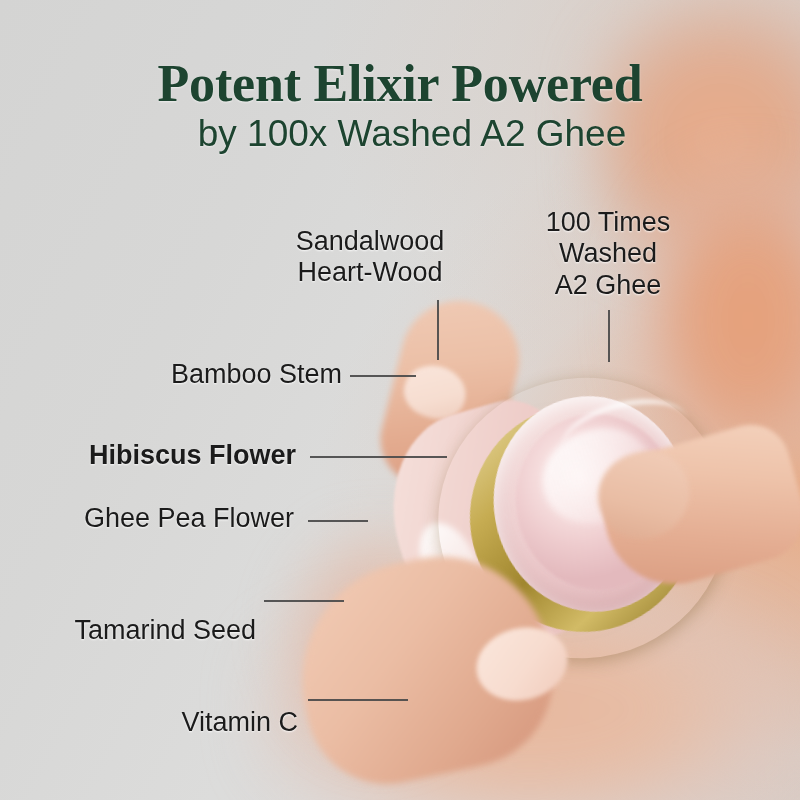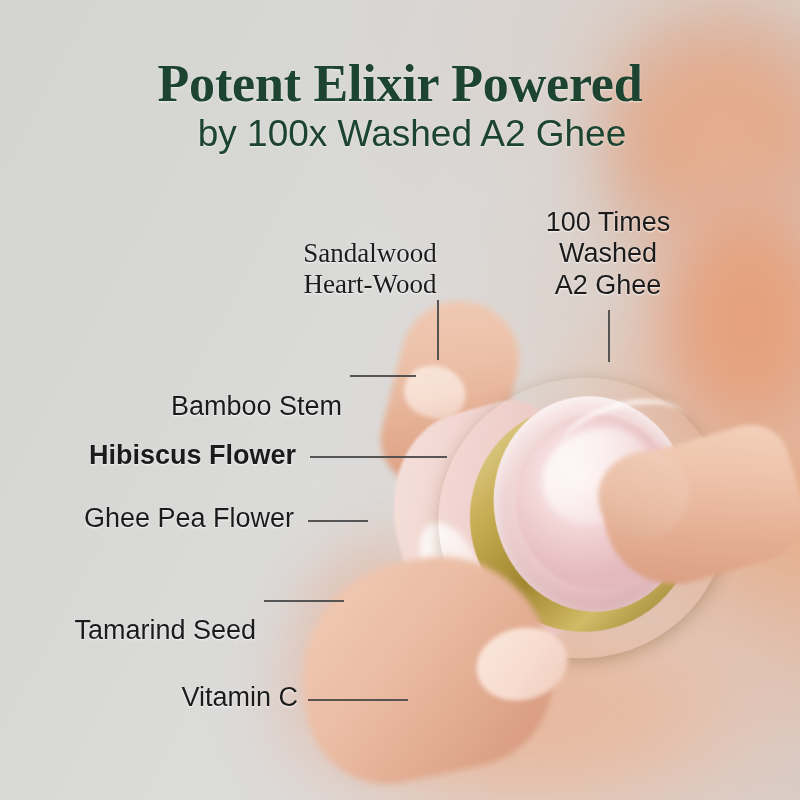--- a/index.html
+++ b/index.html
@@ -222,37 +222,37 @@
     <div class="finger-dip"></div>
     <div class="finger-dip-tip"></div>
 
     <div class="thumb"></div>
     <div class="thumb-nail"></div>
   </div>
 
   <div class="headline">Potent Elixir Powered</div>
   <div class="subhead">by 100x Washed A2 Ghee</div>
 
-  <div class="label center-al" style="left:256px;top:238px;width:228px;font-family:Liberation Serif, serif;">Sandalwood
+  <div class="label center-al" style="left:256px;top:226px;width:228px;">Sandalwood
 Heart-Wood</div>
   <div class="leader-v" style="left:437px;top:300px;height:60px;"></div>
 
   <div class="label center-al" style="left:512px;top:207px;width:192px;">100 Times
 Washed
 A2 Ghee</div>
   <div class="leader-v" style="left:608px;top:310px;height:52px;"></div>
 
-  <div class="label right-al" style="left:100px;top:359px;width:242px;margin-top:32px;">Bamboo Stem</div>
+  <div class="label right-al" style="left:100px;top:359px;width:242px;">Bamboo Stem</div>
   <div class="leader-h" style="left:350px;top:375px;width:66px;"></div>
 
   <div class="label right-al" style="left:46px;top:440px;width:250px;font-weight:bold;">Hibiscus Flower</div>
   <div class="leader-h" style="left:310px;top:456px;width:137px;"></div>
 
   <div class="label right-al" style="left:40px;top:503px;width:254px;">Ghee Pea Flower</div>
   <div class="leader-h" style="left:308px;top:520px;width:60px;"></div>
 
   <div class="label right-al" style="left:16px;top:615px;width:240px;">Tamarind Seed</div>
   <div class="leader-h" style="left:264px;top:600px;width:80px;"></div>
 
-  <div class="label right-al" style="left:84px;top:682px;width:214px;">Vitamin C</div>
+  <div class="label right-al" style="left:84px;top:707px;width:214px;">Vitamin C</div>
   <div class="leader-h" style="left:308px;top:699px;width:100px;"></div>
 
 </div>
 
 </body></html>

